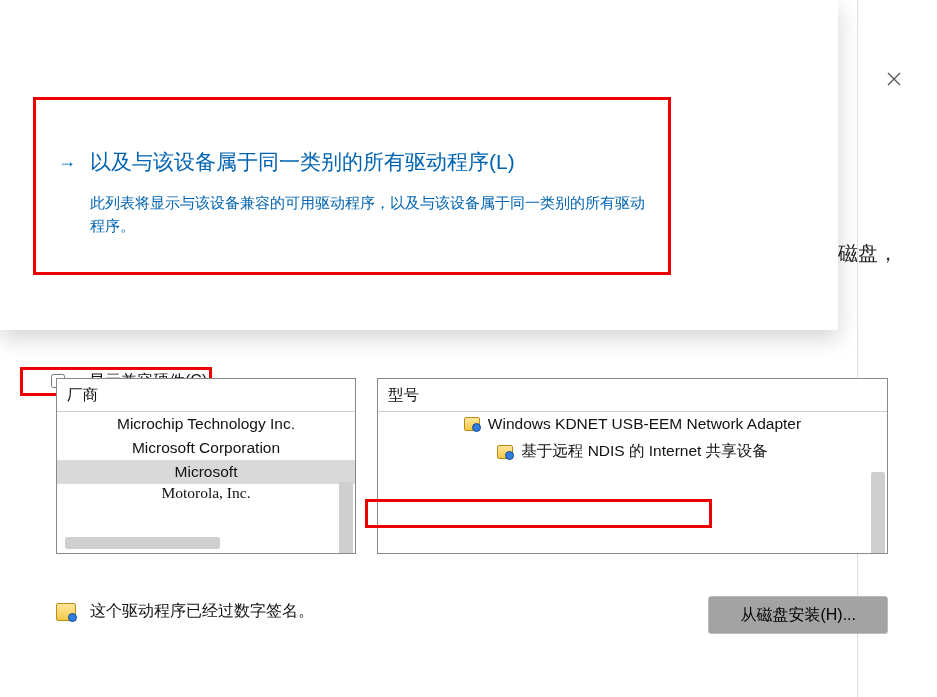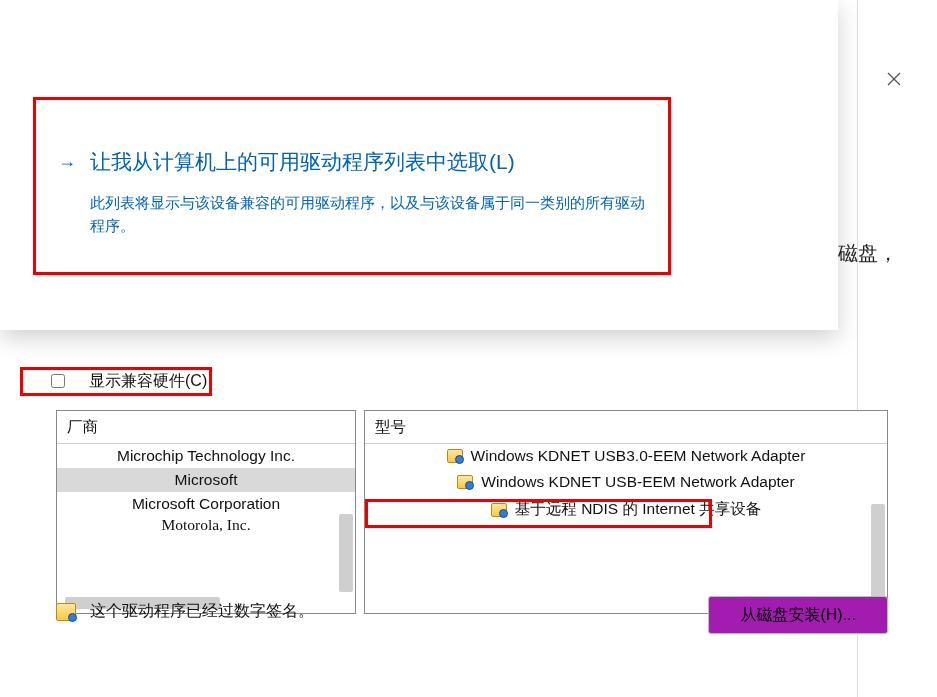--- a/index.html
+++ b/index.html
@@ -88,33 +88,33 @@
     display: flex; gap: 21px;
     padding: 0 0;
   }
   .compat-row input[type="checkbox"] {
     width: 14px; height: 14px;
     accent-color: #666;
   }
 
   .lists {
     position: absolute;
-    left: 56px; top: 410px;
+    left: 56px; top: 378px;
     right: 49px;
-    height: 204px;
+    height: 176px;
     display: flex;
   }
   .listbox {
     border: 1px solid #888;
     background: #fff;
     overflow: hidden;
     display: flex; flex-direction: column;
   }
   .listbox.left { width: 300px; margin-right: 8px; }
-  .listbox.right { flex: 1; position: relative; }
+  .listbox.right { flex: 1; position: relative; margin-left: 13px; }
   .listhdr {
     font-size: 15.5px;
     padding: 6px 10px 5px 10px;
     border-bottom: 1px solid #ccc;
     color: #111;
   }
   .listbody {
     flex: 1;
     overflow-y: hidden;
     position: relative;
@@ -174,21 +174,21 @@
   }
   .signed-row .texts { display: flex; flex-direction: column; gap: 9px; }
   .signed-row .msg { font-size: 16px; color: #111; }
   .signed-row .link { font-size: 16px; color: #0063b1; text-decoration: underline; cursor: pointer; }
 
   .disk-btn {
     position: absolute;
     right: 49px; top: 596px;
     height: 38px; min-width: 172px;
     border: 1px solid #bbb;
-    background: #a21caf;
+    background: #a3a3a3;
     font-size: 16px;
     padding: 0 31px;
     border-radius: 3px;
     cursor: pointer;
   }
 </style>
 </head>
 <body>
 
 <div class="right-panel">
@@ -199,55 +199,51 @@
   </div>
 </div>
 
 <div class="bg-text">磁盘，</div>
 
 <div class="dialog-top">
   <div class="option-box">
     <div class="option-link">
       <span class="arrow">→</span>
       <div>
-        <div class="title">让我从计算机上的可用驱动程序列表中选取(L)</div>
+        <div class="title">以及与该设备属于同一类别的所有驱动程序(L)</div>
         <div class="desc">此列表将显示与该设备兼容的可用驱动程序，以及与该设备属于同一类别的所有驱动程序。</div>
       </div>
     </div>
   </div>
 </div>
 
 <div class="compat-row">
   <label>
     <input type="checkbox" style="">
     <span>显示兼容硬件(C)</span>
   </label>
 </div>
 
 <div class="lists">
 
   <div class="listbox left">
     <div class="listhdr">厂商</div>
     <div class="listbody">
       <div class="listitem">Microchip Technology Inc.</div>
+      <div class="listitem">Microsoft Corporation</div>
       <div class="listitem selected">Microsoft</div>
-      <div class="listitem">Microsoft Corporation</div>
       <div class="listitem last">Motorola, Inc.</div>
       <div class="scrollbar"></div>
       <div class="hscrollthumb"></div>
     </div>
   </div>
 
   <div class="listbox right">
     <div class="listhdr">型号</div>
     <div class="listbody">
-      <div class="listitem"><span class="wrap">
-            <span class="driver-icon"></span>
-            <span>Windows KDNET USB3.0-EEM Network Adapter</span>
-          </span></div>
       <div class="listitem"><span class="wrap">
             <span class="driver-icon"></span>
             <span>Windows KDNET USB-EEM Network Adapter</span>
           </span></div>
       <div class="listitem"><span class="wrap">
             <span class="driver-icon"></span>
             <span>基于远程 NDIS 的 Internet 共享设备</span>
           </span></div>
       <div class="scrollbar"></div>
     </div>

